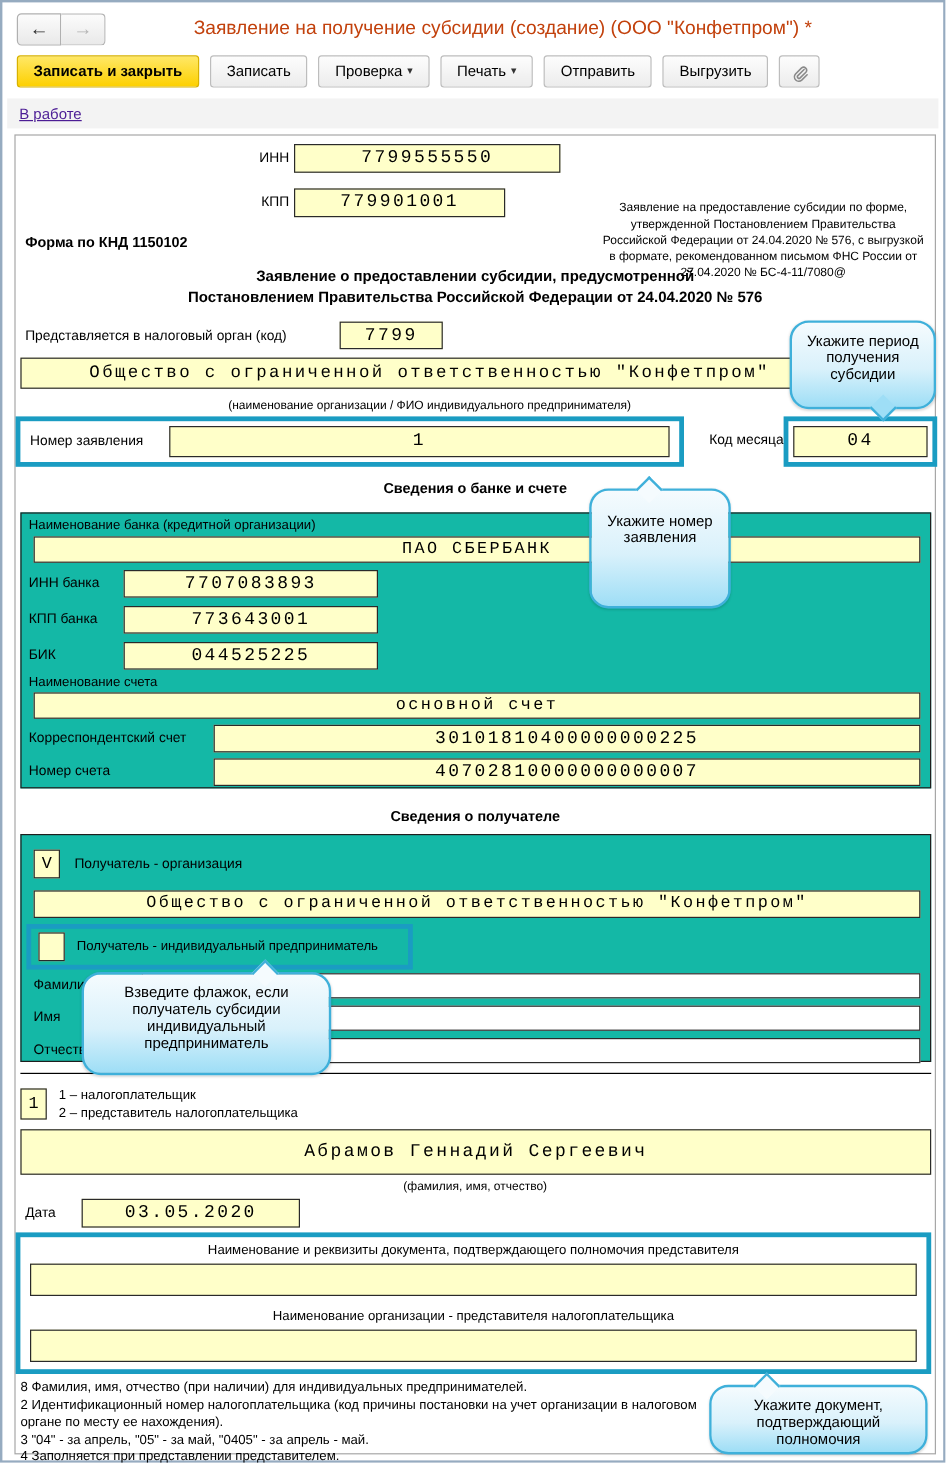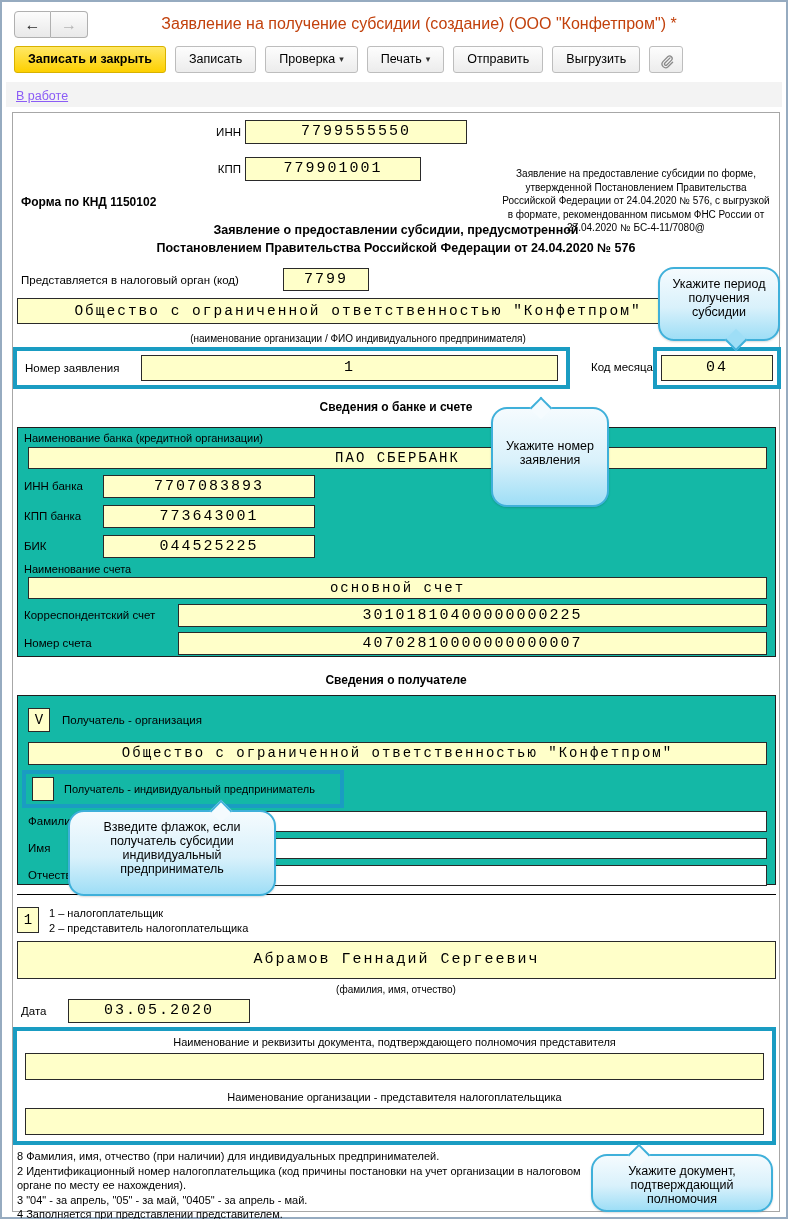--- a/index.html
+++ b/index.html
@@ -35,21 +35,21 @@
     background:linear-gradient(#ffe866,#fdd000);
     border:1px solid #d8b200; font-weight:bold;
   }
   .btn .arr { font-size:9px; color:#333; margin-left:4px; vertical-align:1px; }
   .btn.iconbtn { width:34px; padding:0; text-align:center; }
   .btn.iconbtn svg { vertical-align:middle; margin-top:5px; }
   .status-strip {
     position:absolute; left:4px; right:4px; top:80px; height:25px;
     background:#f3f3f3; line-height:25px; padding-left:10px;
   }
-  .status-link { font-size:12.5px; color:#8b5cf6; text-decoration:underline; cursor:pointer; }
+  .status-link { font-size:12.5px; color:#4c1d95; text-decoration:underline; cursor:pointer; }
   
   .form {
     position:absolute; left:10px; top:110px; width:768px; height:1100px;
     border:1px solid #a7a7a7; background:#fff;
   }
   .lbl   { position:absolute; font-size:11.5px; white-space:nowrap; }
   .lbl.r { text-align:right; }
   .bold  { font-weight:bold; }
   .ctr   { left:0; width:100%; text-align:center; }
   .yfield {
@@ -202,21 +202,21 @@
       <div>8 Фамилия, имя, отчество (при наличии) для индивидуальных предпринимателей.</div>
       <div>2 Идентификационный номер налогоплательщика (код причины постановки на учет организации в налоговом органе по месту ее нахождения).</div>
       <div>3 "04" - за апрель, "05" - за май, "0405" - за апрель - май.</div>
       <div>4 Заполняется при представлении представителем.</div>
     </div>
 
     <div class="callout" style="left:645px;top:154px;width:122px;height:74px;">Укажите период получения субсидии</div>
     <div class="tail down" style="left:715px;top:219px;"></div>
 
     <div class="tail up" style="left:520px;top:287px;"></div>
-    <div class="callout" style="left:478px;top:294px;width:118px;height:100px;padding-top:30px;text-align:center;">Укажите номер заявления</div>
+    <div class="callout" style="left:478px;top:294px;width:118px;height:100px;padding-top:18px;text-align:center;">Укажите номер заявления</div>
 
     <div class="tail up" style="left:200px;top:690px;"></div>
     <div class="callout" style="left:55px;top:697px;width:208px;height:86px;">Взведите флажок, если получатель субсидии индивидуальный предприниматель</div>
 
     <div class="tail up" style="left:618px;top:1034px;"></div>
     <div class="callout" style="left:578px;top:1041px;width:182px;height:58px;">Укажите документ, подтверждающий полномочия</div>
 
   </div>
 </div>
 

